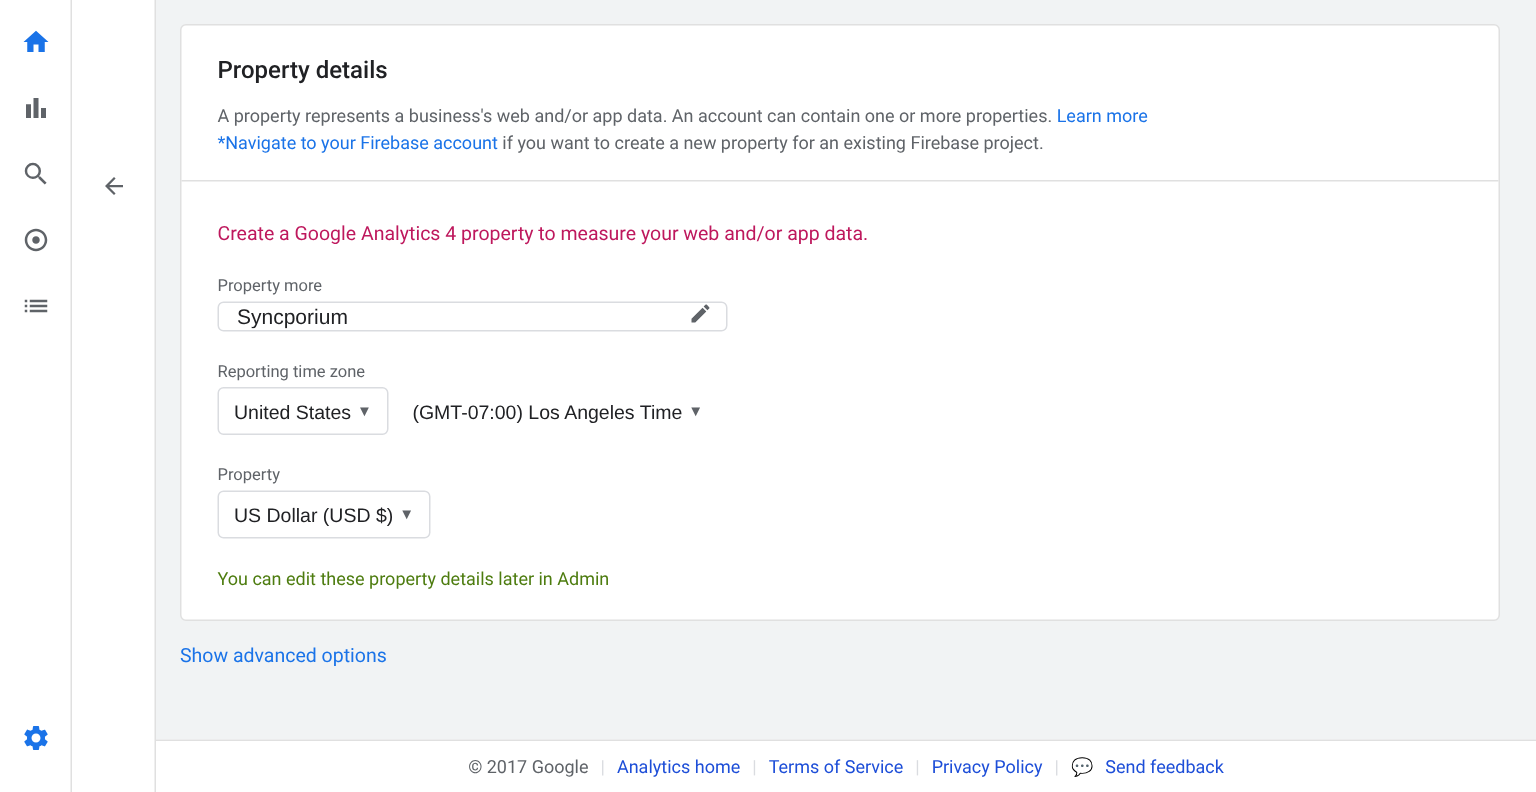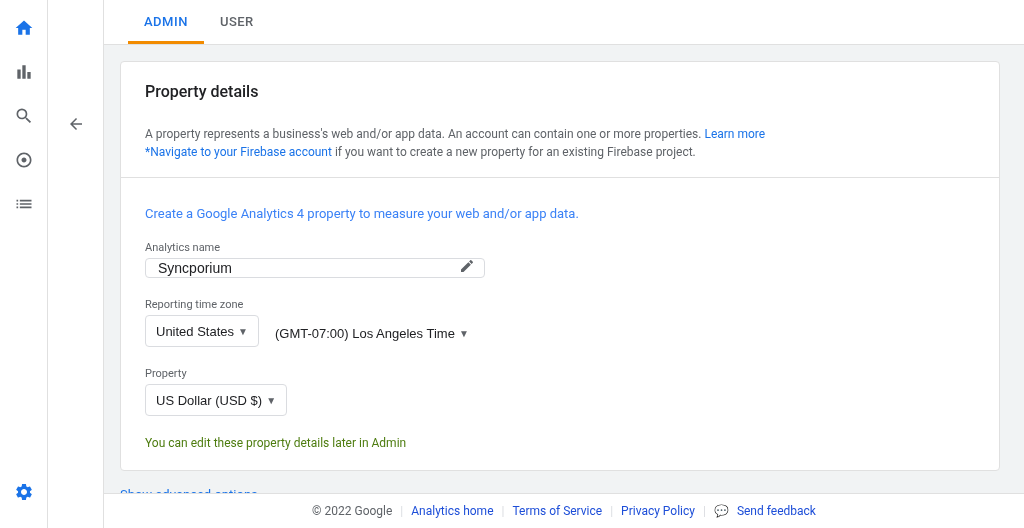--- a/index.html
+++ b/index.html
@@ -106,21 +106,21 @@
       border: 1px solid #e0e0e0;
       border-radius: 4px;
       margin: 16px 24px 0 16px;
       padding: 20px 24px;
     }
 
     .card-title {
       font-size: 16px;
       font-weight: 500;
       color: #202124;
-      margin-bottom: 24px;
+      margin-bottom: 12px;
     }
 
     .card-desc {
       font-size: 12px;
       color: #5f6368;
       line-height: 1.5;
       margin-bottom: 4px;
     }
 
     .card-desc a {
@@ -129,21 +129,21 @@
     }
 
     .divider {
       border: none;
       border-top: 1px solid #e0e0e0;
       margin: 16px -24px;
     }
 
     .section-desc {
       font-size: 13px;
-      color: #3b82f6;
+      color: #be185d;
       margin-bottom: 20px;
       margin-top: 28px;
     }
 
     
     .field-group {
       margin-bottom: 20px;
     }
 
     .field-label {
@@ -171,21 +171,21 @@
       position: absolute;
       right: 10px;
       top: 50%;
       transform: translateY(-50%);
       color: #5f6368;
       font-size: 16px;
     }
 
     .row-fields {
       display: flex;
-      align-items: flex-end;
+      align-items: center;
       gap: 12px;
     }
 
     .select-btn {
       border: 1px solid #dadce0;
       border-radius: 4px;
       padding: 6px 10px;
       font-size: 13px;
       color: #202124;
       background: #fff;
@@ -291,44 +291,40 @@
 <div class="nav-collapse">
   <button class="back-btn">
     <svg width="18" height="18" viewBox="0 0 24 24" fill="#5f6368">
         <path d="M20 11H7.83l5.59-5.59L12 4l-8 8 8 8 1.41-1.41L7.83 13H20v-2z"></path>
       </svg>
   </button>
 </div>
 
 <div class="main">
 
-  <div class="tabs">
-    <div class="tab active">ADMIN</div>
-    <div class="tab">USER</div>
-  </div>
 
   <div class="content">
 
     
     <div class="card">
       <div class="card-title">Property details</div>
       <div class="card-desc">
         <span>A property represents a business's web and/or app data. An account can contain one or more properties.</span>
         <a href="#">Learn more</a>
         <br>
         <a href="#">*Navigate to your Firebase account</a>
         <span> if you want to create a new property for an existing Firebase project.</span>
       </div>
 
       <hr class="divider">
 
       <div class="section-desc">Create a Google Analytics 4 property to measure your web and/or app data.</div>
 
       <div class="field-group">
-        <label class="field-label">Analytics name</label>
+        <label class="field-label">Property more</label>
         <div class="input-wrapper">
           <input type="text" value="Syncporium" style="">
           <span class="input-icon">
             <svg width="16" height="16" viewBox="0 0 24 24" fill="#5f6368">
                 <path d="M3 17.25V21h3.75L17.81 9.94l-3.75-3.75L3 17.25zM20.71 7.04c.39-.39.39-1.02 0-1.41l-2.34-2.34c-.39-.39-1.02-.39-1.41 0l-1.83 1.83 3.75 3.75 1.83-1.83z"></path>
               </svg>
           </span>
         </div>
       </div>
 
@@ -363,21 +359,21 @@
     
     
 
     
     
 
     
   </div>
 
   <div class="footer">
-    <span>© 2022 Google</span>
+    <span>© 2017 Google</span>
     <span class="footer-sep">|</span>
     <a href="#">Analytics home</a>
     <span class="footer-sep">|</span>
     <a href="#">Terms of Service</a>
     <span class="footer-sep">|</span>
     <a href="#">Privacy Policy</a>
     <span class="footer-sep">|</span>
     <span style="font-size:12px;">💬</span>
     <a href="#">Send feedback</a>
   </div>

